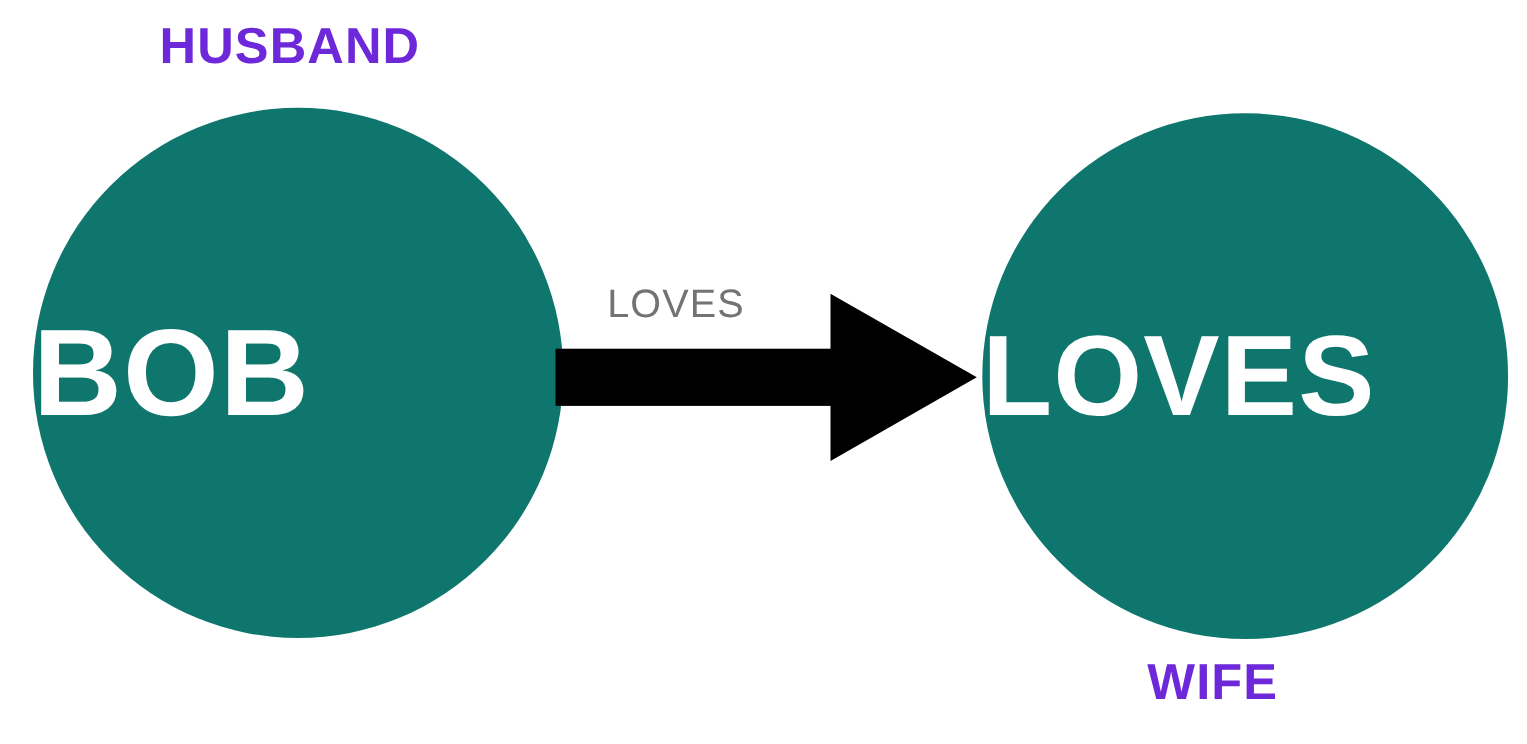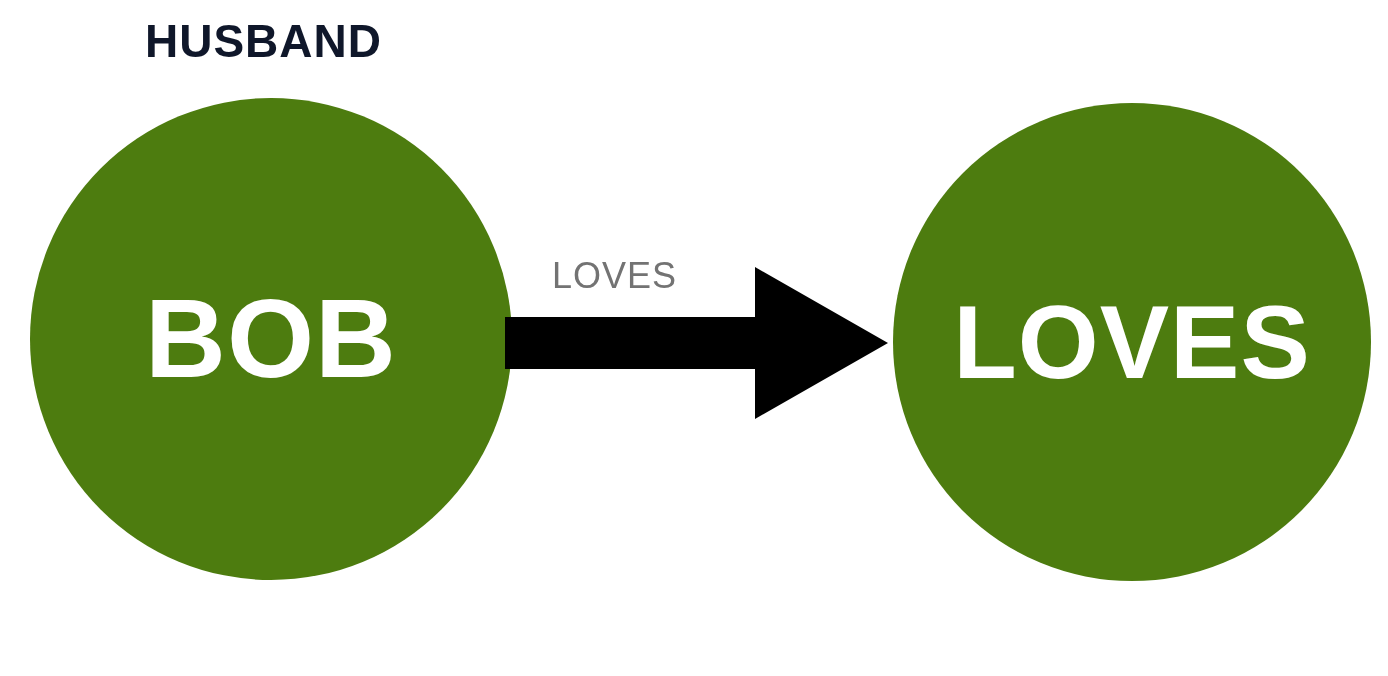--- a/index.html
+++ b/index.html
@@ -13,24 +13,24 @@
     position: relative;
     width: 1388px;
     height: 676px;
     background: #ffffff;
     overflow: hidden;
   }
 
   .node-circle {
     position: absolute;
     border-radius: 50%;
-    background: #4d7c0f;
+    background: #0f766e;
     display: flex;
     align-items: center;
-    justify-content: center;
+    justify-content: flex-start;
   }
 
   .node-circle .node-label {
     color: #ffffff;
     font-weight: bold;
     letter-spacing: 1px;
     line-height: 1;
     user-select: none;
   }
 
@@ -49,21 +49,21 @@
     top: 103px;
     width: 478px;
     height: 478px;
   }
   #node-mary .node-label {
     font-size: 104px;
   }
 
   .role-label {
     position: absolute;
-    color: #0f172a;
+    color: #6d28d9;
     font-weight: bold;
     font-size: 46px;
     letter-spacing: 1px;
     line-height: 1;
     user-select: none;
   }
 
   #role-husband {
     left: 145px;
     top: 18px;
@@ -119,14 +119,15 @@
 
   <div class="edge-label">LOVES</div>
 
   <div class="arrow-shaft"></div>
   <div class="arrow-head"></div>
 
   <div class="node-circle" id="node-mary">
     <span class="node-label">LOVES</span>
   </div>
 
+  <div class="role-label" id="role-wife">WIFE</div>
 
 </div>
 
 </body></html>

